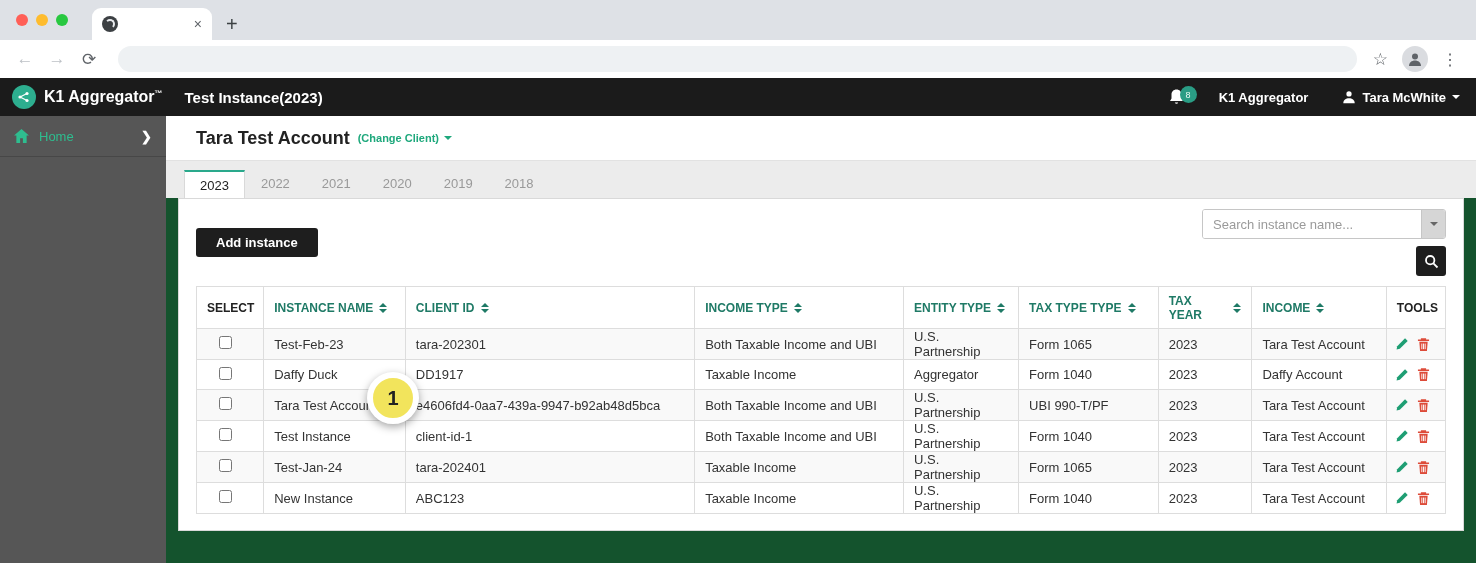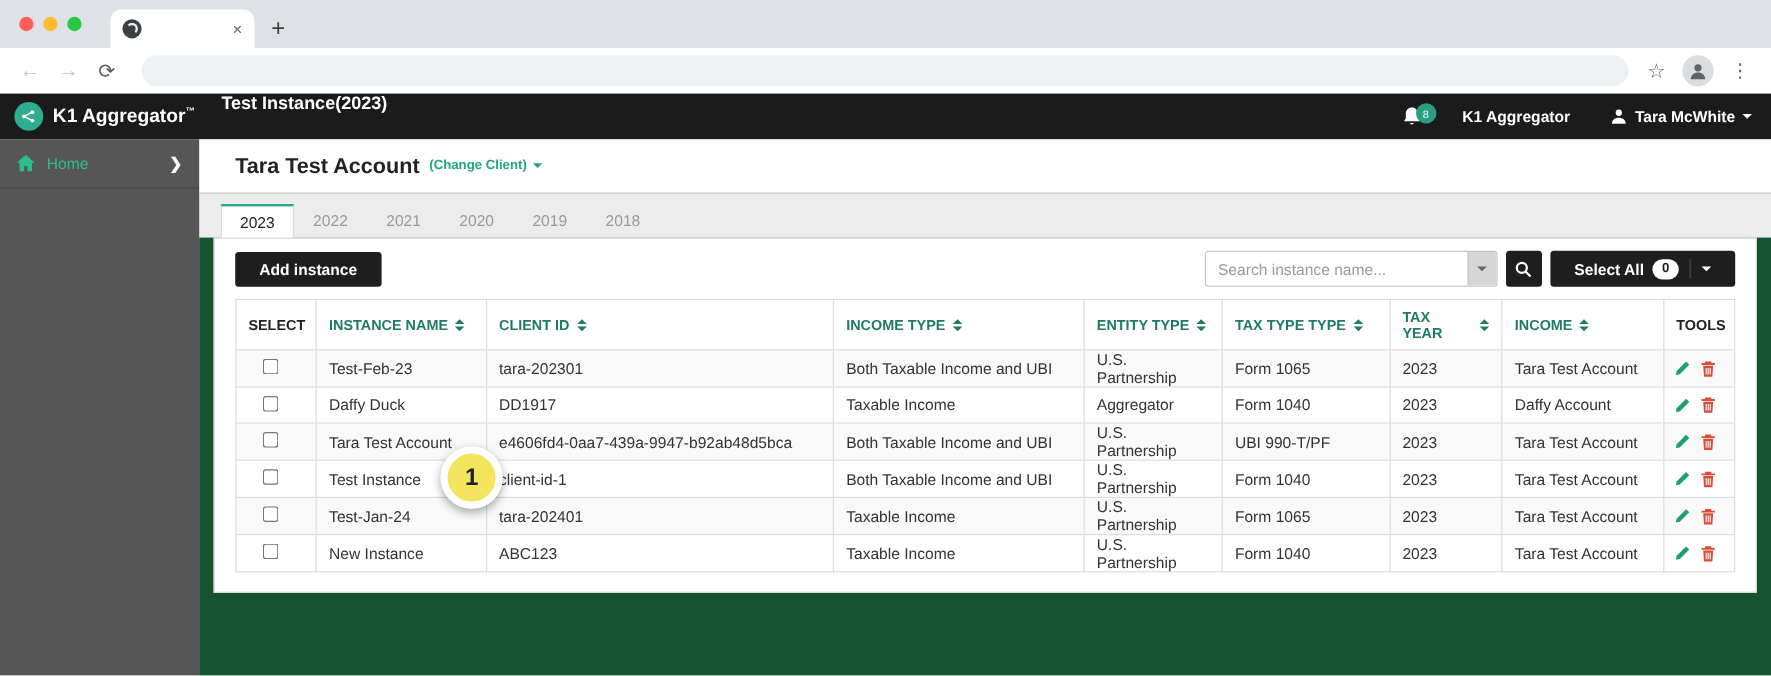--- a/index.html
+++ b/index.html
@@ -19,21 +19,21 @@
   .chrome-nav { height:38px; background:#fff; display:flex; align-items:center; padding:0 12px; gap:6px; }
   .nav-ico { font-size:17px; color:#bdc1c6; width:26px; text-align:center; }
   .nav-ico.enabled { color:#5f6368; }
   .omnibox { flex:1; height:26px; background:#eef1f3; border-radius:14px; margin:0 10px; }
   .chrome-right { display:flex; align-items:center; gap:14px; padding-right:6px; }
   .star { font-size:17px; color:#5f6368; }
   .avatar { width:26px; height:26px; border-radius:50%; background:#dadce0; display:flex; align-items:center; justify-content:center; }
   .kebab { font-size:16px; color:#5f6368; letter-spacing:0; }
 
   
-  .app-header { height:38px; background:#1b1b1b; display:flex; padding:0 16px 0 12px; color:#fff; }
+  .app-header { height:38px; background:#1b1b1b; display:flex; align-items:center; padding:0 16px 0 12px; color:#fff; }
   .logo { display:flex; align-items:center; gap:8px; }
   .logo-circle { width:24px; height:24px; border-radius:50%; background:#2dae8f; display:flex; align-items:center; justify-content:center; flex:none; }
   .logo-text { font-size:16px; font-weight:bold; }
   .tm { font-size:8px; vertical-align:super; }
   .app-title { font-size:15px; font-weight:bold; margin-left:22px; }
   .header-right { margin-left:auto; display:flex; align-items:center; gap:34px; }
   .bell-wrap { position:relative; display:flex; align-items:center; }
   .badge { position:absolute; left:12px; top:-2px; width:17px; height:17px; border-radius:50%; background:#2a9d85; color:#eafaf4; font-size:9px; display:flex; align-items:center; justify-content:center; }
   .hdr-app-name { font-size:13px; font-weight:bold; }
   .user-menu { display:flex; align-items:center; gap:6px; font-size:13px; font-weight:bold; }
@@ -52,21 +52,21 @@
   .change-client { font-size:11px; font-weight:bold; color:#1ea87c; display:flex; align-items:center; gap:5px; cursor:pointer; }
 
   .tabs-row { display:flex; align-items:flex-end; padding:9px 0 0 18px; background:#ececec; height:37px; }
   .year-tab { font-size:13px; color:#999; padding:6px 15px; cursor:pointer; border:1px solid transparent; }
   .year-tab.active { background:#fff; color:#222; border:1px solid #d9d9d9; border-top:2px solid #2aa98c; border-bottom:none; margin-bottom:-1px; }
 
   .panel { background:#fff; border:1px solid #d9d9d9; margin:0 12px; padding:10px 17px 16px; }
 
   .toolbar { display:flex; align-items:center; margin-bottom:10px; }
   .btn-dark { background:#1e1e1e; color:#fff; font-size:13px; font-weight:bold; border:none; border-radius:3px; padding:7px 20px; cursor:pointer; display:flex; align-items:center; gap:7px; }
-  .toolbar-right { margin-left:auto; display:flex; align-items:flex-start; gap:7px; }
+  .toolbar-right { margin-left:auto; display:flex; align-items:flex-end; gap:7px;flex-direction:column; }
   .search-group { display:flex; border:1px solid #c6c6c6; border-radius:3px; overflow:hidden; height:30px; }
   .search-input { border:none; outline:none; width:218px; padding:0 10px; font-size:13px; color:#333; font-family:"Liberation Sans",sans-serif; }
   .search-input::placeholder { color:#9a9a9a; }
   .search-addon { width:24px; background:#d6d6d6; border-left:1px solid #c6c6c6; display:flex; align-items:center; justify-content:center; color:#666; cursor:pointer; }
   .icon-btn { width:30px; height:30px; background:#1e1e1e; border:none; border-radius:3px; display:flex; align-items:center; justify-content:center; cursor:pointer; }
   .select-all-btn { height:30px; }
   .pill { background:#fff; color:#1e1e1e; font-size:11px; font-weight:bold; border-radius:9px; min-width:22px; height:17px; display:flex; align-items:center; justify-content:center; padding:0 6px; }
   .split { width:1px; height:16px; background:#4a4a4a; margin:0 2px; }
 
   
@@ -202,26 +202,20 @@
             <span class="search-addon">
                 <span class="caret"></span>
               </span>
           </div>
           <button class="icon-btn">
             <svg width="15" height="15" viewBox="0 0 15 15">
                 <circle cx="6.2" cy="6.2" r="4.2" fill="none" stroke="#fff" stroke-width="1.8"></circle>
                 <line x1="9.4" y1="9.4" x2="13.5" y2="13.5" stroke="#fff" stroke-width="1.8"></line>
               </svg>
           </button>
-          <button class="btn-dark select-all-btn">
-            <span>Select All</span>
-            <span class="pill">0</span>
-            <span class="split"></span>
-            <span class="caret"></span>
-          </button>
         </div>
       </div>
 
       <table>
         <colgroup>
           <col class="col-select">
             <col class="col-name">
             <col class="col-client">
             <col class="col-income">
           <col class="col-entity">

